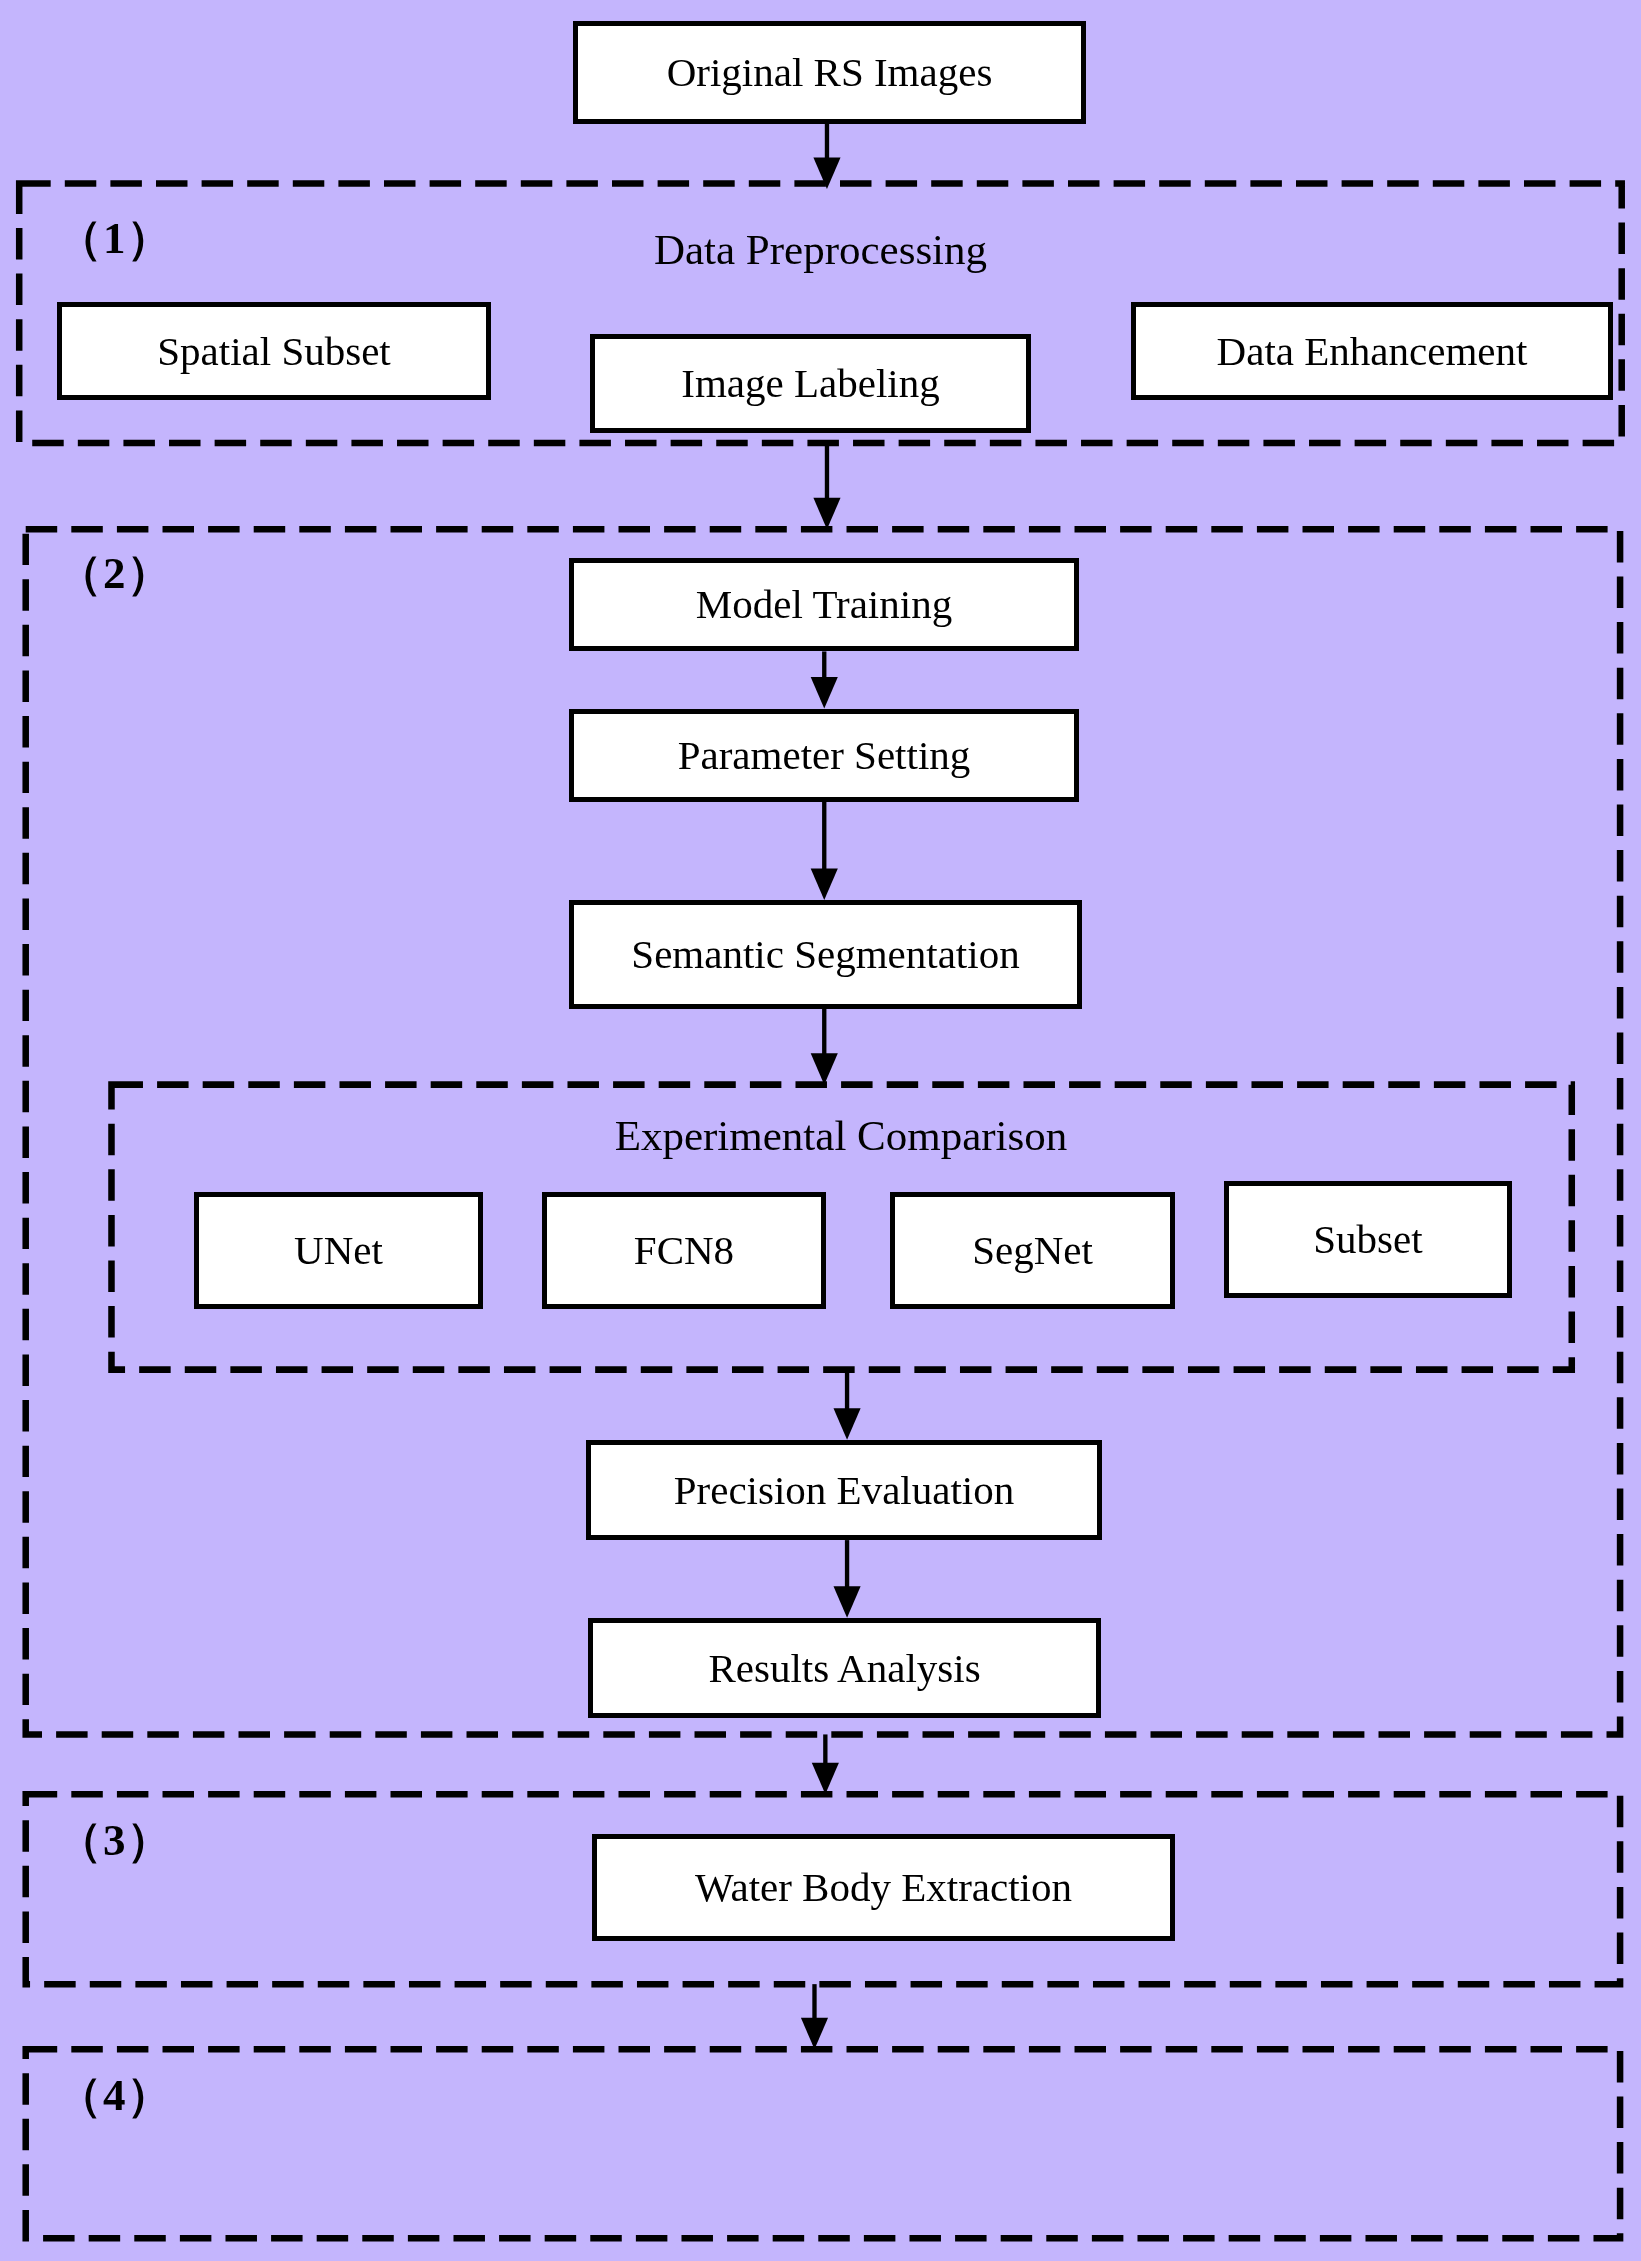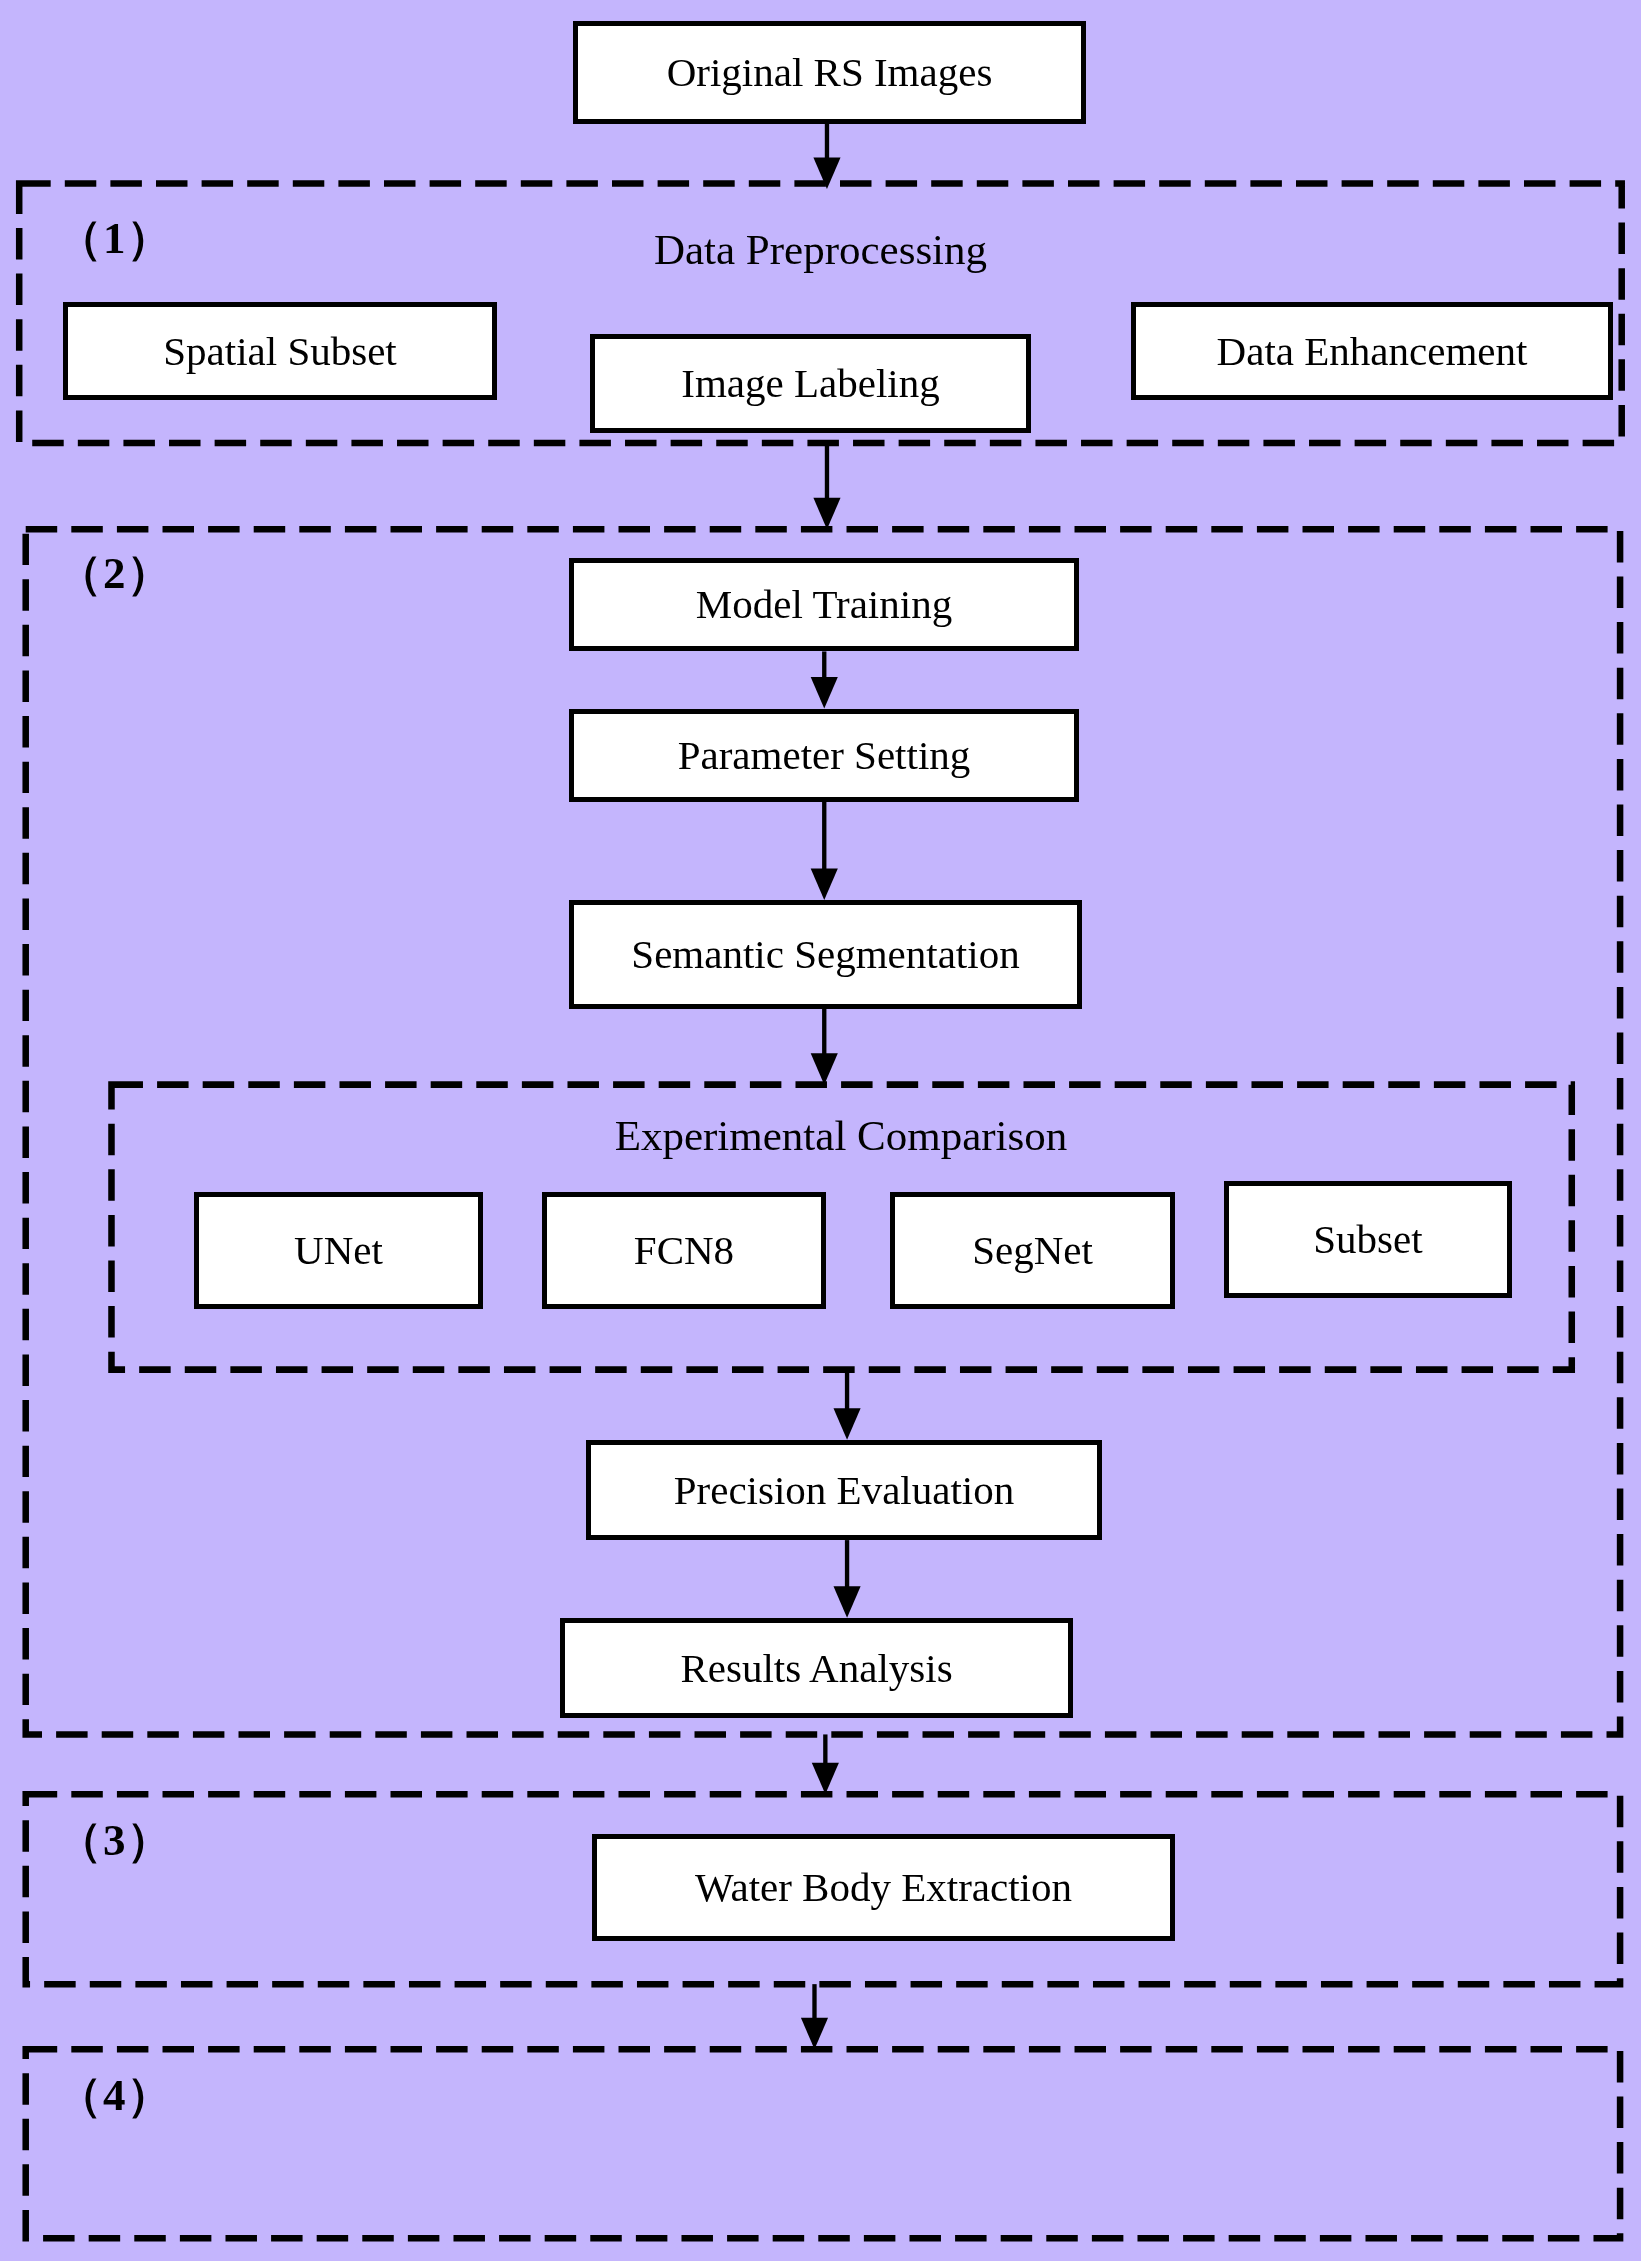--- a/index.html
+++ b/index.html
@@ -105,37 +105,37 @@
     <g>
       <line x1="1500" y1="3655" x2="1500" y2="3719" stroke="#000000" stroke-width="8"></line>
       <polygon points="1475,3717 1525,3717 1500,3775" fill="#000000"></polygon>
     </g>
   </svg>
 
   <div class="node" style="left:573px; top:20.6px; width:513px; height:103px;">Original RS Images</div>
 
   <div class="seclabel" style="left:57px; top:216px;">（1）</div>
   <div class="grouptitle" style="left:19px; top:228px; width:1603px;">Data Preprocessing</div>
-  <div class="node" style="left:63px; top:302px; width:434px; height:98px;">Spatial Subset</div>
+  <div class="node" style="left:57px; top:302px; width:434px; height:98px;">Spatial Subset</div>
   <div class="node" style="left:590px; top:302px; width:441px; height:99px;margin-top:32px;">Image Labeling</div>
   <div class="node" style="left:1131px; top:302px; width:482px; height:98px;">Data Enhancement</div>
 
   <div class="seclabel" style="left:57px; top:551px;">（2）</div>
   <div class="node" style="left:569px; top:558px; width:510px; height:93px;">Model Training</div>
   <div class="node" style="left:569px; top:709px; width:510px; height:93px;">Parameter Setting</div>
   <div class="node" style="left:569px; top:900px; width:513px; height:109px;">Semantic Segmentation</div>
 
   <div class="grouptitle" style="left:111px; top:1114px; width:1460px;">Experimental Comparison</div>
   <div class="node" style="left:194px; top:1192px; width:289px; height:117px;">UNet</div>
   <div class="node" style="left:542px; top:1192px; width:284px; height:117px;">FCN8</div>
   <div class="node" style="left:890px; top:1192px; width:285px; height:117px;">SegNet</div>
   <div class="node" style="left:1224px; top:1181px; width:288px; height:117px;">Subset</div>
 
   <div class="node" style="left:586px; top:1440px; width:516px; height:100px;">Precision Evaluation</div>
-  <div class="node" style="left:560px; top:1618px; width:513px; height:100px;">Results Analysis</div>
+  <div class="node" style="left:588px; top:1618px; width:513px; height:100px;">Results Analysis</div>
 
   <div class="seclabel" style="left:57px; top:1818px;">（3）</div>
   <div class="node" style="left:592px; top:1834px; width:583px; height:107px;">Water Body Extraction</div>
 
   <div class="seclabel" style="left:57px; top:2073px;">（4）</div>
 
 </div>
 
 
 </body></html>

